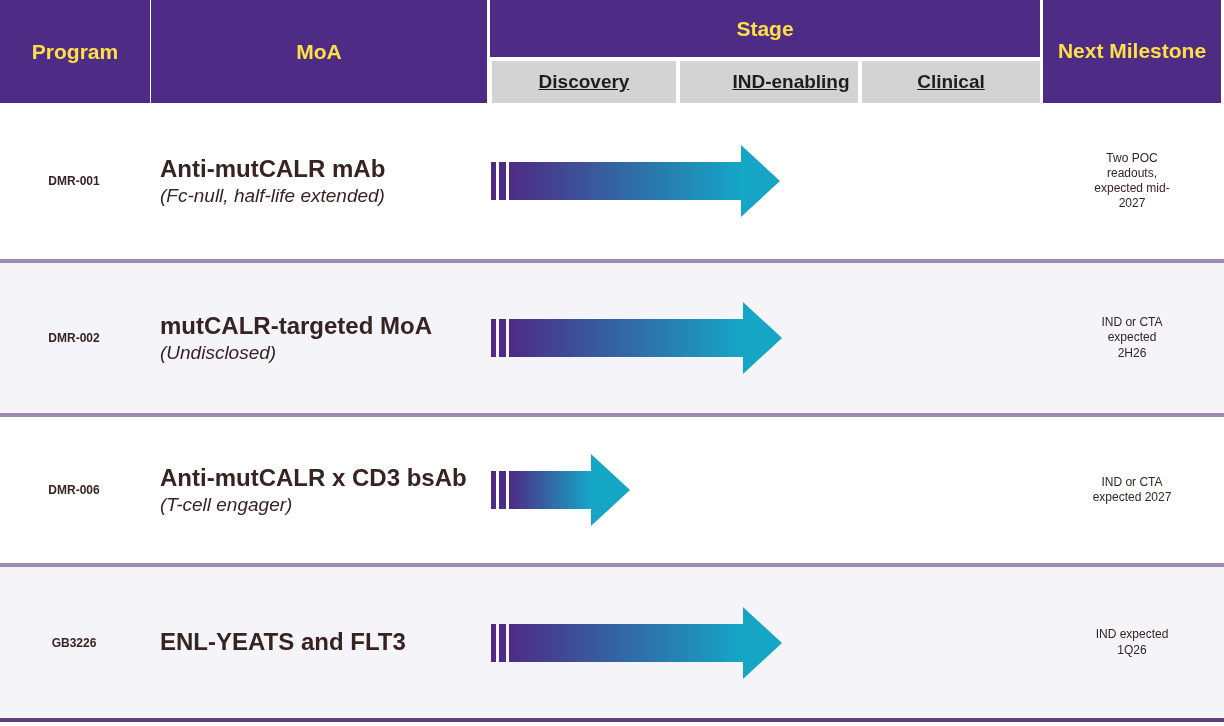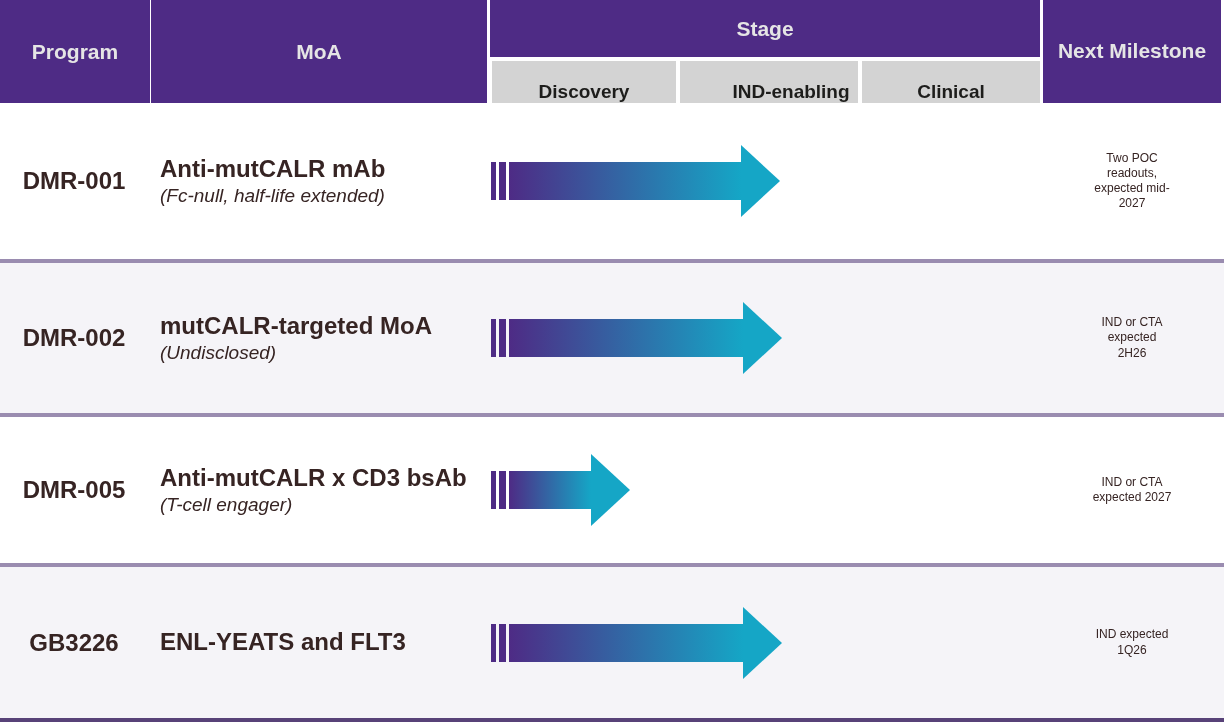--- a/index.html
+++ b/index.html
@@ -11,49 +11,49 @@
     --arrow-start:#4E2B85;
     --arrow-end:#15A6C6;
     --text-dark:#362423;
   }
   *{margin:0;padding:0;box-sizing:border-box;}
   html,body{background:#fff;}
   body{font-family:"Liberation Sans",sans-serif;}
   .canvas{position:relative;width:1224px;height:726px;background:#fff;overflow:hidden;}
 
   
-  .hcell{position:absolute;background:var(--header-purple);color:#e5e5e5;font-weight:bold;
+  .hcell{position:absolute;background:var(--header-purple);color:#fde047;font-weight:bold;
          display:flex;align-items:center;justify-content:center;text-align:center;font-size:21px;}
   .hcell.program{left:0;top:0;width:150px;height:103px;}
   .hcell.moa{left:151px;top:0;width:336px;height:103px;}
   .hcell.stage{left:490px;top:0;width:550px;height:57px;}
   .hcell.milestone{left:1043px;top:0;width:178px;height:103px;line-height:1.25;}
   .subcell{position:absolute;top:61px;height:42px;background:var(--subheader-gray);
            color:#1D1D1B;font-weight:bold;font-size:19px;
-           display:flex;align-items:flex-end;justify-content:center;}
+           display:flex;align-items:center;justify-content:center;text-decoration:underline;}
   .subcell.discovery{left:492px;width:184px;}
   .subcell.ind{left:680px;width:178px;padding-left:44px;}
   .subcell.clinical{left:862px;width:178px;}
 
   
   .row{position:absolute;left:0;width:1224px;background:#fff;}
   .row.alt{background:var(--row-alt);}
   .row-0{top:103px;height:156px;}
   .row-1{top:263px;height:150px;}
   .row-2{top:417px;height:146px;}
   .row-3{top:567px;height:151px;}
   .divider{position:absolute;left:0;width:1224px;height:4px;background:var(--divider);}
   .div-0{top:259px;}
   .div-1{top:413px;}
   .div-2{top:563px;}
   .bottom-line{position:absolute;left:0;top:718px;width:1224px;height:4px;background:var(--bottom-line);}
 
   .cell-program{position:absolute;left:0;top:0;width:148px;height:100%;
     display:flex;align-items:center;justify-content:center;
-    font-weight:bold;font-size:24px;color:var(--text-dark);}
+    font-weight:bold;font-size:12px;color:var(--text-dark);}
   .cell-moa{position:absolute;left:160px;top:0;width:326px;height:100%;
     display:flex;flex-direction:column;justify-content:center;color:var(--text-dark);}
   .moa-title{font-weight:bold;font-size:24px;line-height:1.2;}
   .moa-sub{font-style:italic;font-size:19px;line-height:1.25;}
   .cell-milestone{position:absolute;left:1043px;top:0;width:178px;height:100%;
     display:flex;flex-direction:column;justify-content:center;text-align:center;
     font-size:12px;line-height:1.26;color:var(--text-dark);}
 
   
   .arrow{position:absolute;top:50%;transform:translateY(-50%);display:flex;align-items:center;}
@@ -125,21 +125,21 @@
     </div>
     <div class="cell-milestone">
       <div>IND or CTA</div>
       <div>expected</div>
       <div>2H26</div>
     </div>
   </div>
   <div class="divider div-1"></div>
 
   <div class="row row-2">
-    <div class="cell-program">DMR-005</div>
+    <div class="cell-program">DMR-006</div>
     <div class="cell-moa">
       <div class="moa-title">Anti-mutCALR x CD3 bsAb</div>
       <div class="moa-sub">(T-cell engager)</div>
     </div>
     <div class="arrow" style="left: 491px;">
       <div class="tick"></div>
       <div class="tick2"></div>
       <div class="arrow-body" style="width: 82px;"></div>
       <div class="arrow-head"></div>
     </div>

